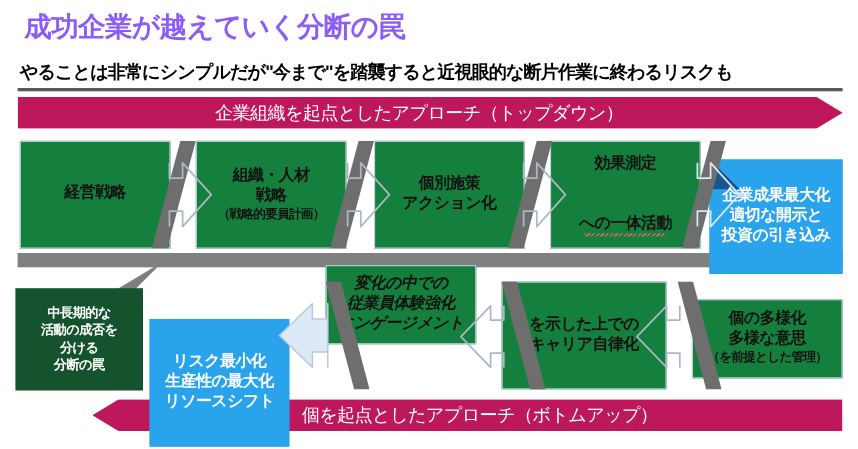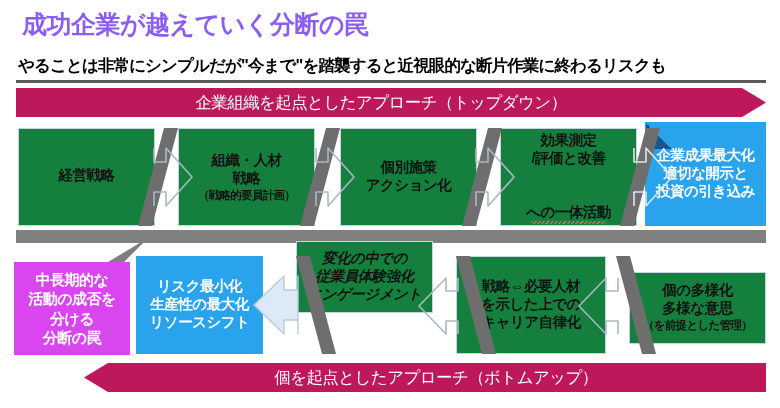--- a/index.html
+++ b/index.html
@@ -55,21 +55,21 @@
   .node{
     position:absolute;box-sizing:border-box;
     display:flex;flex-direction:column;align-items:center;justify-content:center;
     text-align:center;line-height:1.22;
     font-size:14.5px;font-weight:bold;letter-spacing:-0.5px;
     background:#15803d;border:1px solid #c3d4e2;color:#111111;
     z-index:3;
   }
   .node .sub{font-size:11.5px;font-weight:bold;letter-spacing:-0.7px;}
   .node.accent{
-    background:#29a3ec;border-color:#29a3ec;color:#ffffff;
+    background:#29a3ec;border-color:#29a3ec;color:#ffffff;margin-top:23px;
   }
   .node.accent .ln{position:relative;z-index:5;}
 
   
   #node-r1-5::before{
     content:"";position:absolute;left:0;top:0;width:26px;height:26px;
     background:linear-gradient(to bottom left,transparent 50%,#17568e 50%);
     z-index:1;
   }
 
@@ -87,23 +87,23 @@
   .slash{position:absolute;z-index:4;pointer-events:none;}
   .slash svg{display:block;}
 
   
   .chev{position:absolute;z-index:5;pointer-events:none;}
   .chev svg{display:block;}
 
   
   #callout{
     position:absolute;left:14px;top:262px;width:116px;height:93px;
-    background:#d946ef;color:#ffffff;
+    background:#14532d;color:#ffffff;
     display:flex;flex-direction:column;align-items:center;justify-content:center;
-    text-align:center;font-size:15px;font-weight:bold;line-height:1.3;
+    text-align:center;font-size:12px;font-weight:bold;line-height:1.3;
     letter-spacing:-0.5px;z-index:3;
   }
   #callout-tail{
     position:absolute;left:96px;top:238px;width:52px;height:30px;z-index:2;
   }
 </style>
 </head>
 <body>
 
 <div class="stage">
@@ -147,21 +147,20 @@
     <span class="sub">（戦略的要員計画）</span>
   </div>
 
   <div class="node" id="node-r1-3" style="left:340px;top:128px;width:137px;height:98px;">
     <span class="ln">個別施策</span>
     <span class="ln">アクション化</span>
   </div>
 
   <div class="node" id="node-r1-4" style="left:500px;top:128px;width:137px;height:98px;">
     <span class="ln">効果測定</span>
-    <span class="ln">/評価と改善</span>
     <span class="ln squiggle">への一体活動</span>
   </div>
 
   <div class="node accent" id="node-r1-5" style="left:645px;top:122px;width:121px;height:104px;">
     <span class="ln">企業成果最大化</span>
     <span class="ln">適切な開示と</span>
     <span class="ln">投資の引き込み</span>
   </div>
 
   <div class="chev" style="left:152px;top:142px;width:42px;height:70px;">
@@ -208,34 +207,33 @@
     <svg width="40" height="98" viewBox="0 0 40 98">
         <polygon points="0,0 14,0 40,98 26,98" fill="#6e6e6e"></polygon>
       </svg>
   </div>
   <div class="slash" style="left:616px;top:256px;width:40px;height:98px;">
     <svg width="40" height="98" viewBox="0 0 40 98">
         <polygon points="0,0 14,0 40,98 26,98" fill="#6e6e6e"></polygon>
       </svg>
   </div>
 
-  <div class="node accent" id="node-r2-1" style="left:136px;top:256px;width:127px;height:98px;">
+  <div class="node accent" id="node-r2-1" style="left:136px;top:267px;width:127px;height:116px;">
     <span class="ln">リスク最小化</span>
     <span class="ln">生産性の最大化</span>
     <span class="ln">リソースシフト</span>
   </div>
 
   <div class="node" id="node-r2-2" style="left:296px;top:241px;width:137px;height:72px;font-style:italic;">
     <span class="ln">変化の中での</span>
     <span class="ln">従業員体験強化</span>
     <span class="ln">エンゲージメント</span>
   </div>
 
   <div class="node" id="node-r2-3" style="left:456px;top:256px;width:150px;height:98px;">
-    <span class="ln">戦略⇔必要人材</span>
     <span class="ln">を示した上での</span>
     <span class="ln">キャリア自律化</span>
   </div>
 
   <div class="node" id="node-r2-4" style="left:629px;top:272px;width:137px;height:72px;font-family:Liberation Mono, monospace;">
     <span class="ln">個の多様化</span>
     <span class="ln">多様な意思</span>
     <span class="sub">（を前提とした管理）</span>
   </div>
 

